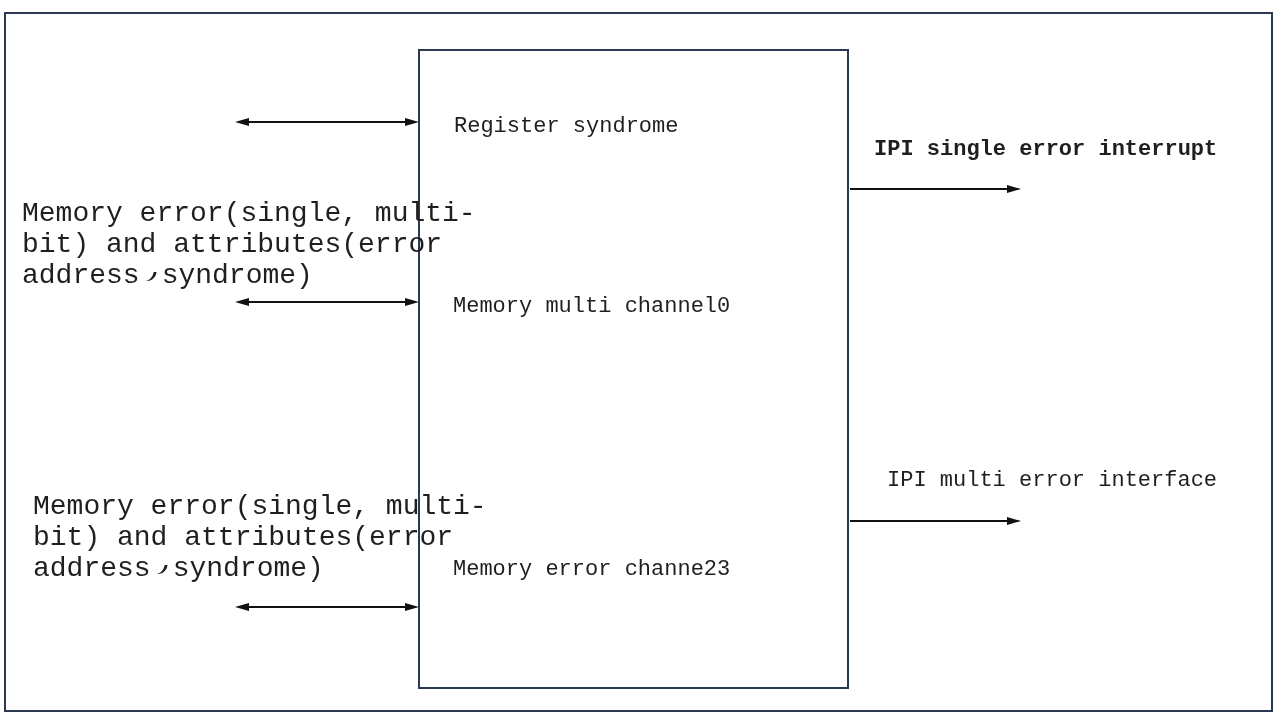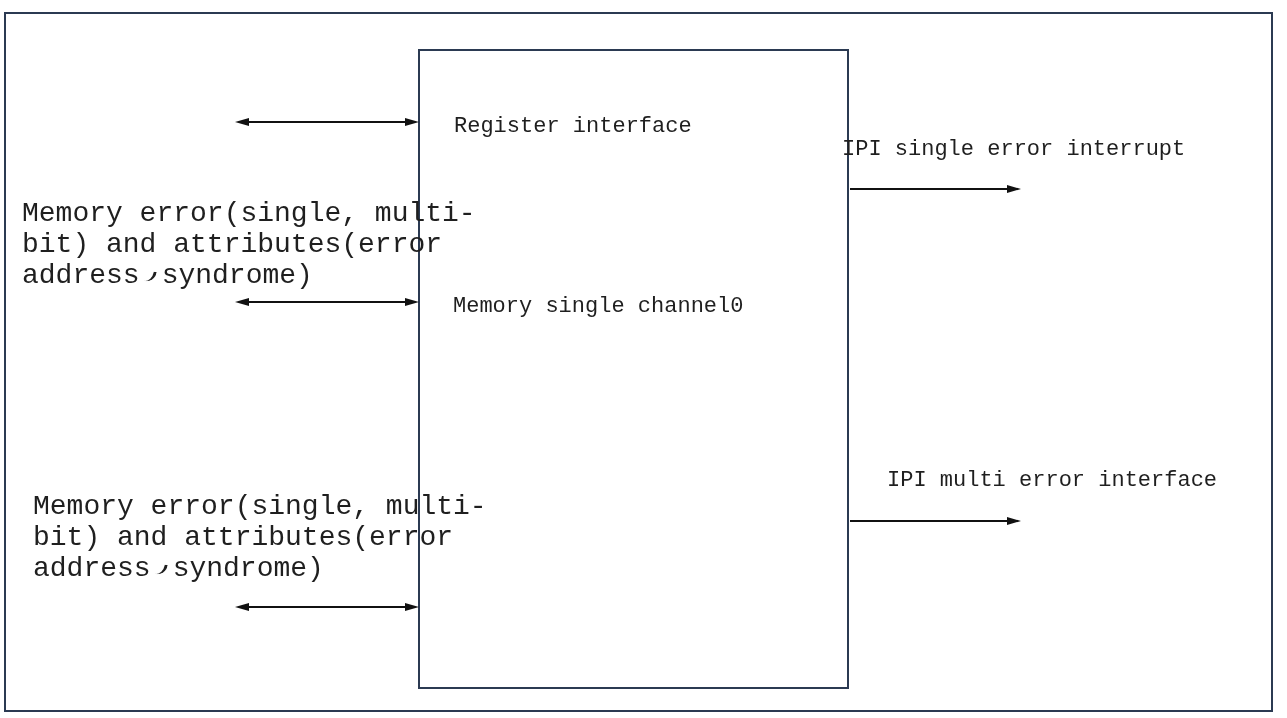--- a/index.html
+++ b/index.html
@@ -59,36 +59,37 @@
   }
 </style>
 </head>
 <body>
 
 <div class="canvas">
 
   <div class="outer-frame"></div>
 
   <div class="main-box"></div>
-  <div class="txt" style="left:454px; top:114px;">Register interface</div>
-  <div class="txt" style="left:453px; top:294px;">Memory single channel0</div>
+  <div class="txt" style="left:454px; top:114px;">Register syndrome</div>
+  <div class="txt" style="left:453px; top:294px;">Memory multi channel0</div>
+  <div class="txt" style="left:453px; top:557px;">Memory error channe23</div>
 
   <div class="note" style="left:22px; top:198px;">
     <div class="line">Memory error(single, multi-</div>
     <div class="line">bit) and attributes(error</div>
     <div class="line"><span>address</span><span class="ideo-comma"></span><span>syndrome)</span></div>
   </div>
 
   <div class="note" style="left:33px; top:491px;">
     <div class="line">Memory error(single, multi-</div>
     <div class="line">bit) and attributes(error</div>
     <div class="line"><span>address</span><span class="ideo-comma"></span><span>syndrome)</span></div>
   </div>
 
-  <div class="txt" style="left:842px; top:137px;">IPI single error interrupt</div>
+  <div class="txt" style="left:874px; top:137px;font-weight:bold;">IPI single error interrupt</div>
   <div class="txt" style="left:887px; top:468px;">IPI multi error interface</div>
 
   <svg class="arrow-svg" style="left:235px; top:115px;" width="184" height="14" viewBox="0 0 184 14">
     <line x1="11" y1="7" x2="173" y2="7" stroke="#111111" stroke-width="1.8"></line>
     <polygon points="0,7 14,3 14,11" fill="#111111"></polygon>
     <polygon points="184,7 170,3 170,11" fill="#111111"></polygon>
   </svg>
   <svg class="arrow-svg" style="left:235px; top:295px;" width="184" height="14" viewBox="0 0 184 14">
     <line x1="11" y1="7" x2="173" y2="7" stroke="#111111" stroke-width="1.8"></line>
     <polygon points="0,7 14,3 14,11" fill="#111111"></polygon>

